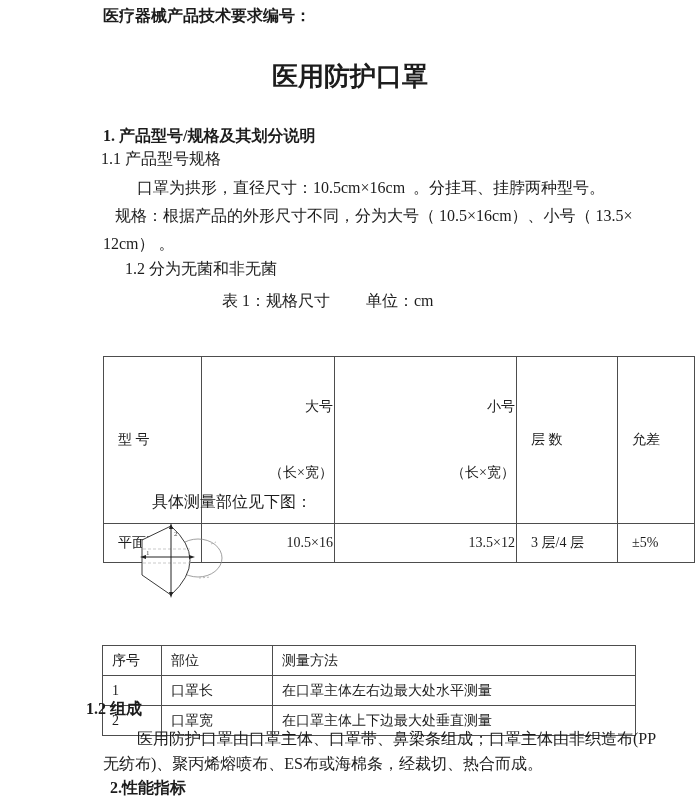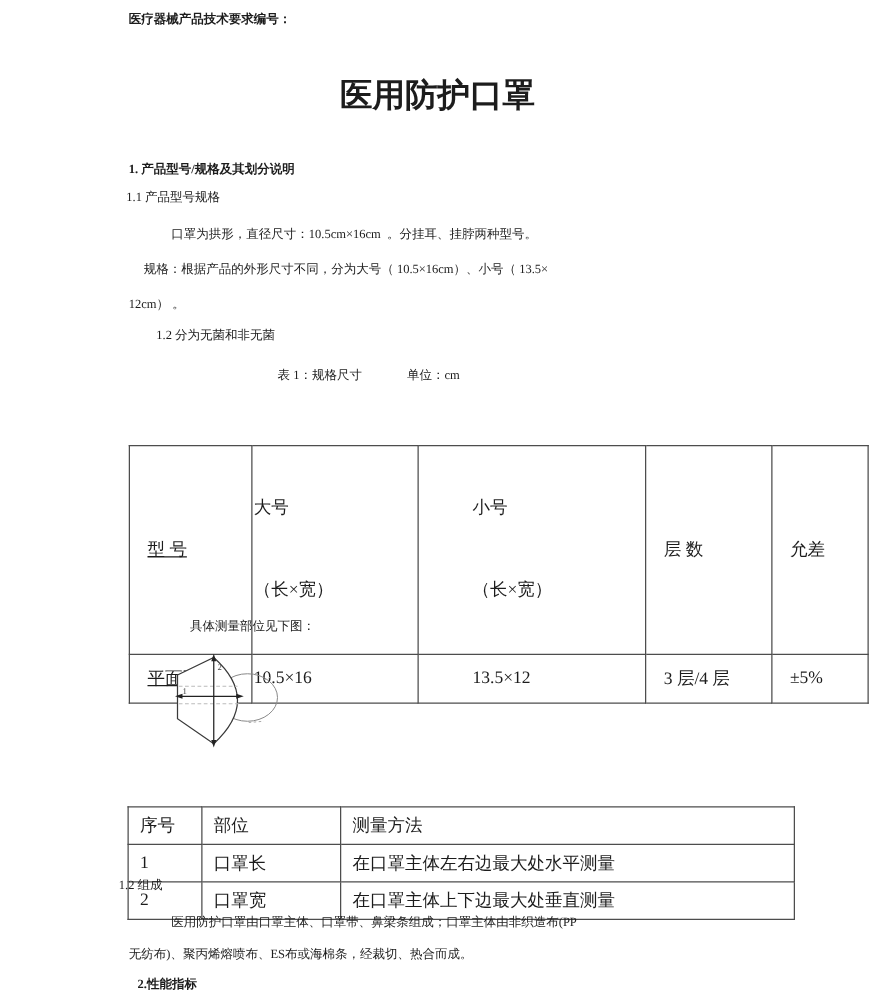--- a/index.html
+++ b/index.html
@@ -6,49 +6,49 @@
   .page{
     position:relative;
     width:700px;height:801px;
     background:#ffffff;
     font-family:"Liberation Serif","DejaVu Serif",serif;
     color:#1c1c1c;
     overflow:hidden;
   }
   .abs{position:absolute;white-space:pre;}
   .bold{font-weight:bold;}
-  .fs14{font-size:10px;line-height:15px;}
+  .fs14{font-size:16px;line-height:15px;}
   .doc-number{top:8px;left:103px;}
   .doc-title{top:59px;left:0;width:700px;text-align:center;font-size:26px;font-weight:bold;white-space:pre;}
   .h-sec1{top:128px;left:103px;}
   .s11{top:151px;left:101px;}
   .p1{top:180px;left:137px;}
   .p2a{top:208px;left:115px;}
   .p2b{top:236px;left:103px;}
   .s12{top:261px;left:125px;}
   .caption{top:293px;left:222px;}
   .caption .gap{display:inline-block;width:36px;}
   table{border-collapse:collapse;table-layout:fixed;}
   td{border:1px solid #4d4d4d;font-size:14px;color:#1c1c1c;overflow:hidden;}
   .t1{top:320px;left:103px;}
   .t1 table{width:495px;}
-  .t1 .c1{width:82px;text-decoration:underline;}  .t1 .c2{width:130px;} .t1 .c3{width:137px;padding-left:43px;}
+  .t1 .c1{width:82px;}  .t1 .c2{width:130px;} .t1 .c3{width:137px;padding-left:43px;}
   .t1 .c4{width:85px;}  .t1 .c5{width:61px;}
   .t1 .hrow td{height:76px;vertical-align:middle;}
   .t1 .drow td{height:36px;vertical-align:middle;}
   .t1 .padl{padding-left:14px;text-align:left;}
-  .t1 .ctr{text-align:left;}
+  .t1 .ctr{text-align:right;}
   .t1 .twoline div{line-height:34px;}
   .fig-intro{top:494px;left:152px;}
   .diagram{position:absolute;top:518px;left:133px;width:100px;height:85px;}
   .t2{top:609px;left:102px;}
   .t2 table{width:500px;}
   .t2 .c1{width:48px;} .t2 .c2{width:100px;} .t2 .c3{width:352px;}
   .t2 td{height:27px;vertical-align:middle;padding-left:9px;}
-  .s12b{top:701px;left:95px;}
+  .s12b{top:701px;left:86px;font-weight:bold;}
   .comp1{top:731px;left:137px;}
   .comp2{top:756px;left:103px;}
   .h-sec2{top:780px;left:110px;}
 </style>
 </head>
 <body>
 
 <div class="page">
 
   <div class="abs fs14 bold doc-number">医疗器械产品技术要求编号：</div>

